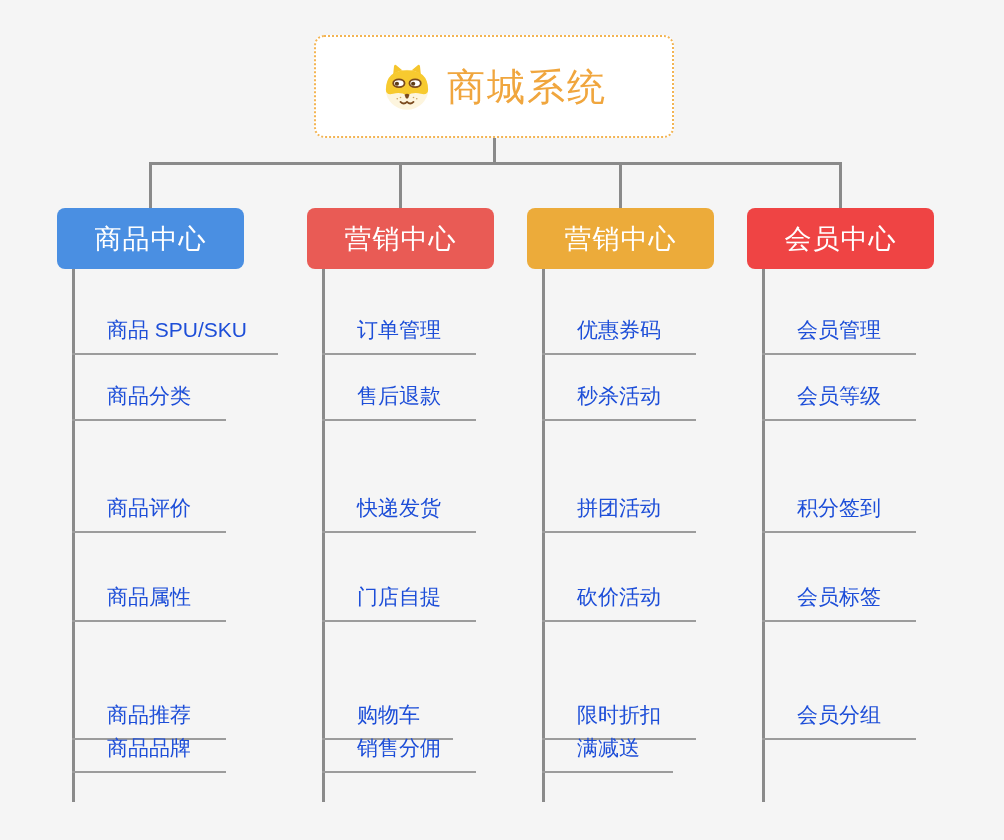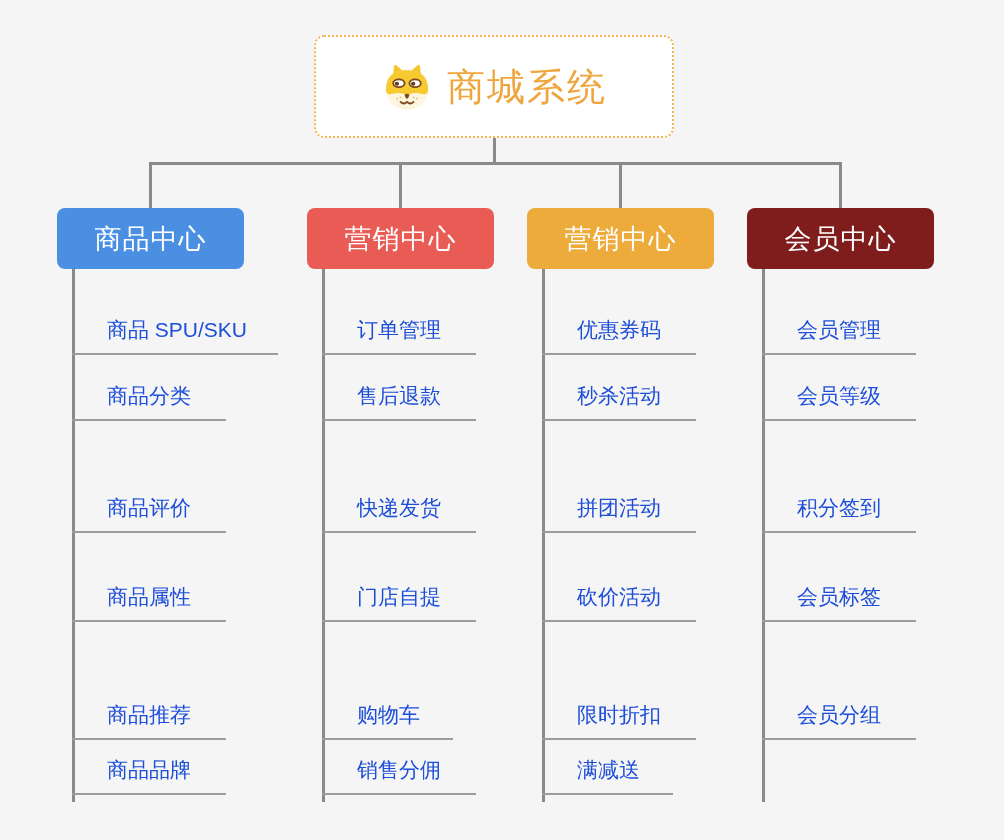--- a/index.html
+++ b/index.html
@@ -65,21 +65,21 @@
   }
   .item.c0{left:72px;}
   .item.c1{left:322px;}
   .item.c2{left:542px;}
   .item.c3{left:762px;}
   .item.r0{top:316px;}
   .item.r1{top:382px;}
   .item.r2{top:494px;}
   .item.r3{top:583px;}
   .item.r4{top:701px;}
-  .item.r5{top:756px;}
+  .item.r5{top:734px;}
   .item.w-default{width:154px;}
   .item.w-wide{width:206px;}
   .item.w-narrow{width:131px;}
 </style>
 </head>
 <body>
 
 <div class="canvas">
 
   <div class="line root-stub"></div>
@@ -111,21 +111,21 @@
         <circle cx="44" cy="45" r="1" fill="#caa55f"></circle>
         <circle cx="40" cy="43.5" r="1" fill="#caa55f"></circle>
       </svg>
     </span>
     <span class="root-title">商城系统</span>
   </div>
 
   <div class="branch b0" style="background-color: rgb(74, 143, 226);">商品中心</div>
   <div class="branch b1" style="background-color: rgb(233, 91, 85);">营销中心</div>
   <div class="branch b2" style="background-color: rgb(236, 171, 58);">营销中心</div>
-  <div class="branch b3" style="background-color: #7f1d1d;">会员中心</div>
+  <div class="branch b3" style="background-color: #ef4444;">会员中心</div>
 
   <div class="item c0 r0 w-wide">商品 SPU/SKU</div>
   <div class="item c0 r1 w-default">商品分类</div>
   <div class="item c0 r2 w-default">商品评价</div>
   <div class="item c0 r3 w-default">商品属性</div>
   <div class="item c0 r4 w-default">商品推荐</div>
   <div class="item c0 r5 w-default">商品品牌</div>
 
   <div class="item c1 r0 w-default">订单管理</div>
   <div class="item c1 r1 w-default">售后退款</div>

